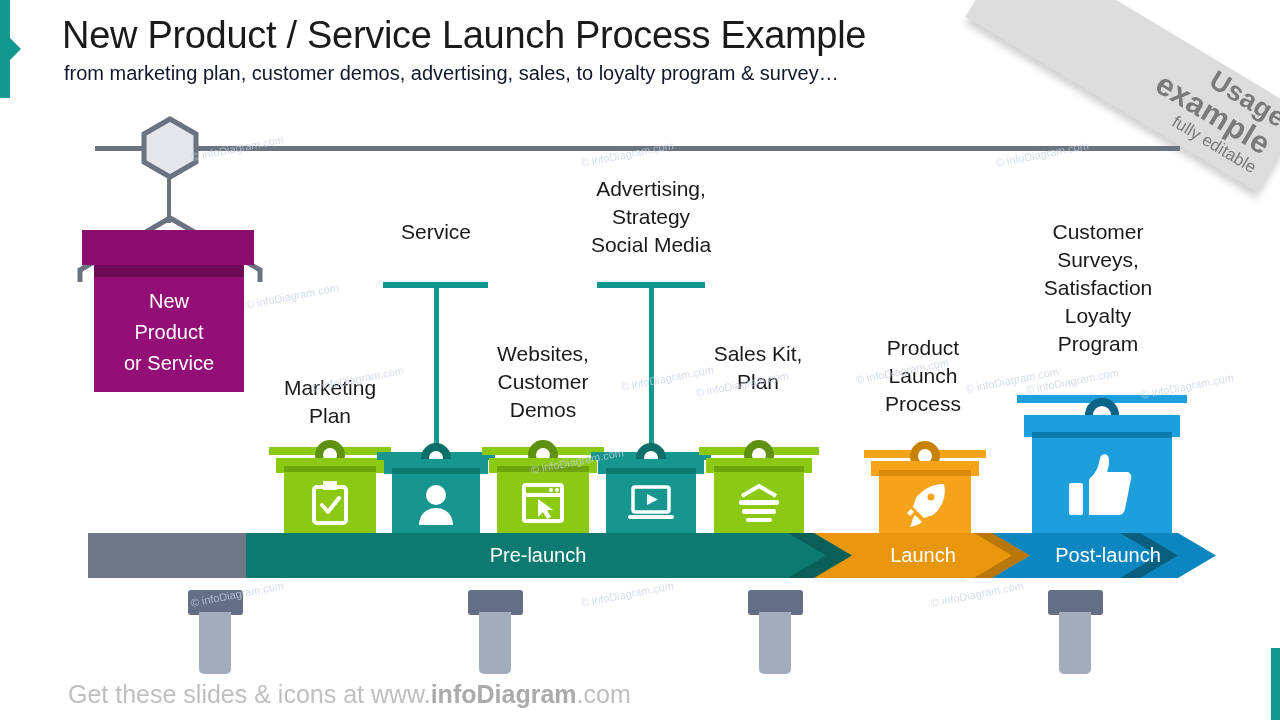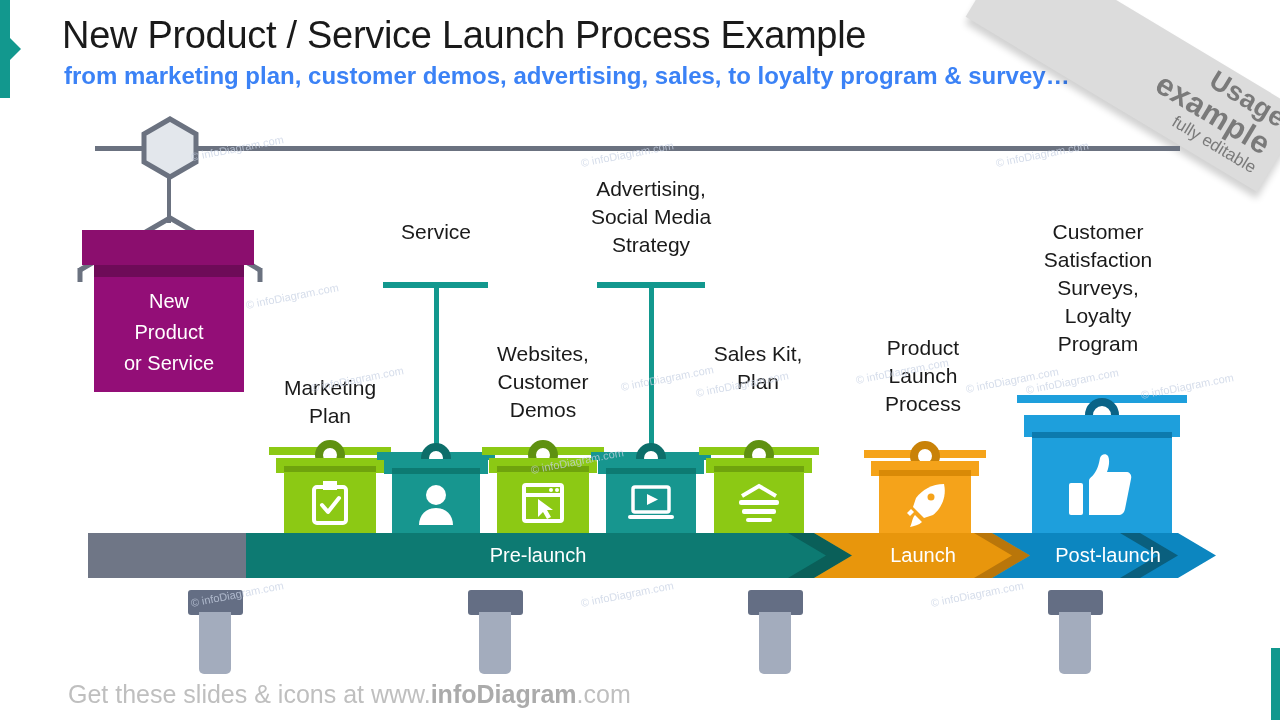--- a/index.html
+++ b/index.html
@@ -22,21 +22,21 @@
   .accent-right{position:absolute;right:0;top:648px;width:9px;height:72px;background:#12988E;}
 
   
   .page-title{
     position:absolute;left:62px;top:14px;
     font-size:38px;color:#1a1a1a;font-weight:400;letter-spacing:-0.3px;
     white-space:nowrap;
   }
   .page-subtitle{
     position:absolute;left:64px;top:62px;
-    font-size:24px;color:#3b82f6;font-weight:700;
+    font-size:20px;color:#0f172a;font-weight:400;
     white-space:nowrap;
   }
 
   
   .ribbon{
     position:absolute;left:1013px;top:-62px;
     width:340px;height:92px;
     background:#dcdcdc;
     transform:rotate(31deg);
     transform-origin:0 0;
@@ -224,22 +224,22 @@
         <div class="glyph" style="left:606px;top:474px;width:90px;height:59px;">
           <svg width="48" height="40" viewBox="0 0 48 40">
             <rect x="6" y="3" width="36" height="25" rx="2" fill="none" stroke="#fff" stroke-width="3.5"></rect>
             <polygon points="20,10 20,21 31,15.5" fill="#fff"></polygon>
             <rect x="1" y="31" width="46" height="4" rx="2" fill="#fff"></rect>
           </svg>
         </div>
       </div>
       <div class="blabel" style="left: 556px; top: 175px; width: 190px;">
         <div>Advertising,</div>
+        <div>Strategy</div>
         <div>Social Media</div>
-        <div>Strategy</div>
       </div>
       <div class="box" style="left: 0px; top: 0px; width: 1280px; height: 720px; pointer-events: none;">
         <div class="topbar" style="left:699px;top:447px;width:120px;background:#8CC914;"></div>
         <div class="ring" style="left:744px;top:440px;width:30px;height:30px;border:8px solid #5F9111;"></div>
         <div class="lid" style="left:706px;top:458px;width:106px;height:15px;background:#8CC914;"></div>
         <div class="shadow" style="left:714px;top:466px;width:90px;height:6px;background:#6FA30D;"></div>
         <div class="body" style="left:714px;top:472px;width:90px;height:61px;background:#8CC914;"></div>
         <div class="glyph" style="left:714px;top:472px;width:90px;height:61px;">
           <svg width="46" height="40" viewBox="0 0 46 40">
             <polyline points="6,13 23,3 40,13" fill="none" stroke="#fff" stroke-width="4"></polyline>
@@ -281,22 +281,22 @@
         <div class="body" style="left:1032px;top:438px;width:140px;height:95px;background:#1E9FDC;"></div>
         <div class="glyph" style="left:1032px;top:438px;width:140px;height:95px;">
           <svg width="70" height="66" viewBox="0 0 70 66">
             <rect x="2" y="30" width="14" height="32" rx="2" fill="#fff"></rect>
             <path d="M22 62V28c0-3 3-4 5-7 4-5 5-11 6-16 1-4 6-5 8-2 2 4 1 11-1 16h19c4 0 6 3 5 7l-6 30c-1 4-3 6-7 6z" fill="#fff"></path>
           </svg>
         </div>
       </div>
       <div class="blabel" style="left: 998px; top: 218px; width: 200px;">
         <div>Customer</div>
+        <div>Surveys,</div>
         <div>Satisfaction</div>
-        <div>Surveys,</div>
         <div>Loyalty</div>
         <div>Program</div>
       </div>
     </div>
 
   <div class="conveyor">
     <svg width="1128" height="45" viewBox="0 0 1128 45">
 
       <polygon points="0,0 158,0 196,22.5 158,45 0,45" fill="#6F7686"></polygon>
 

